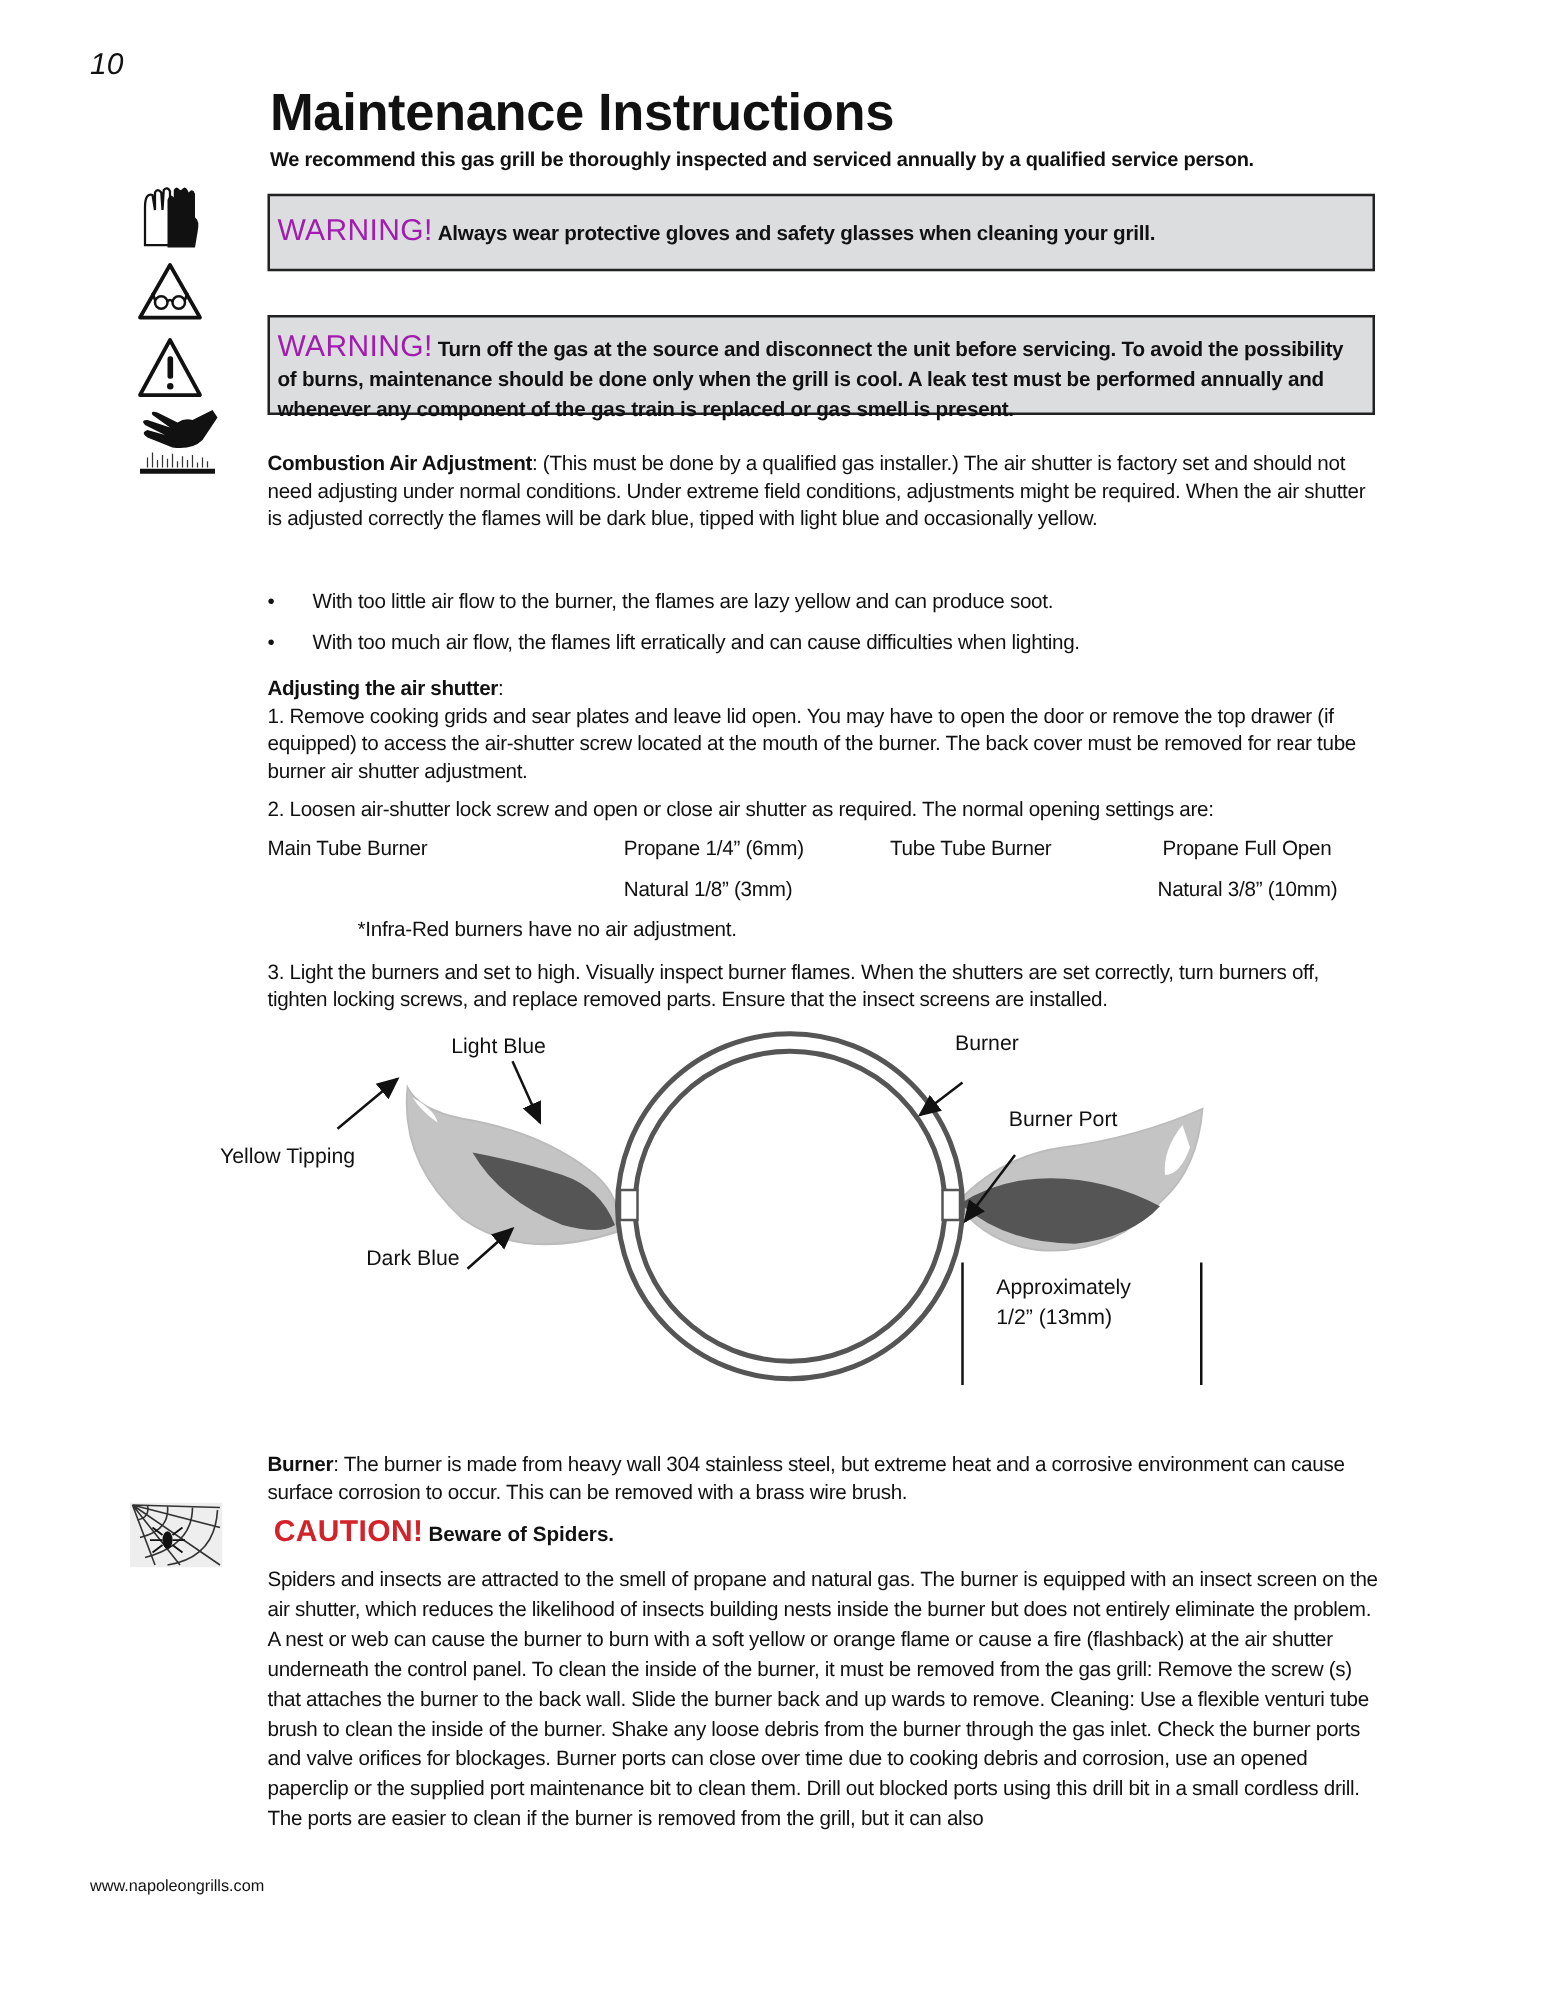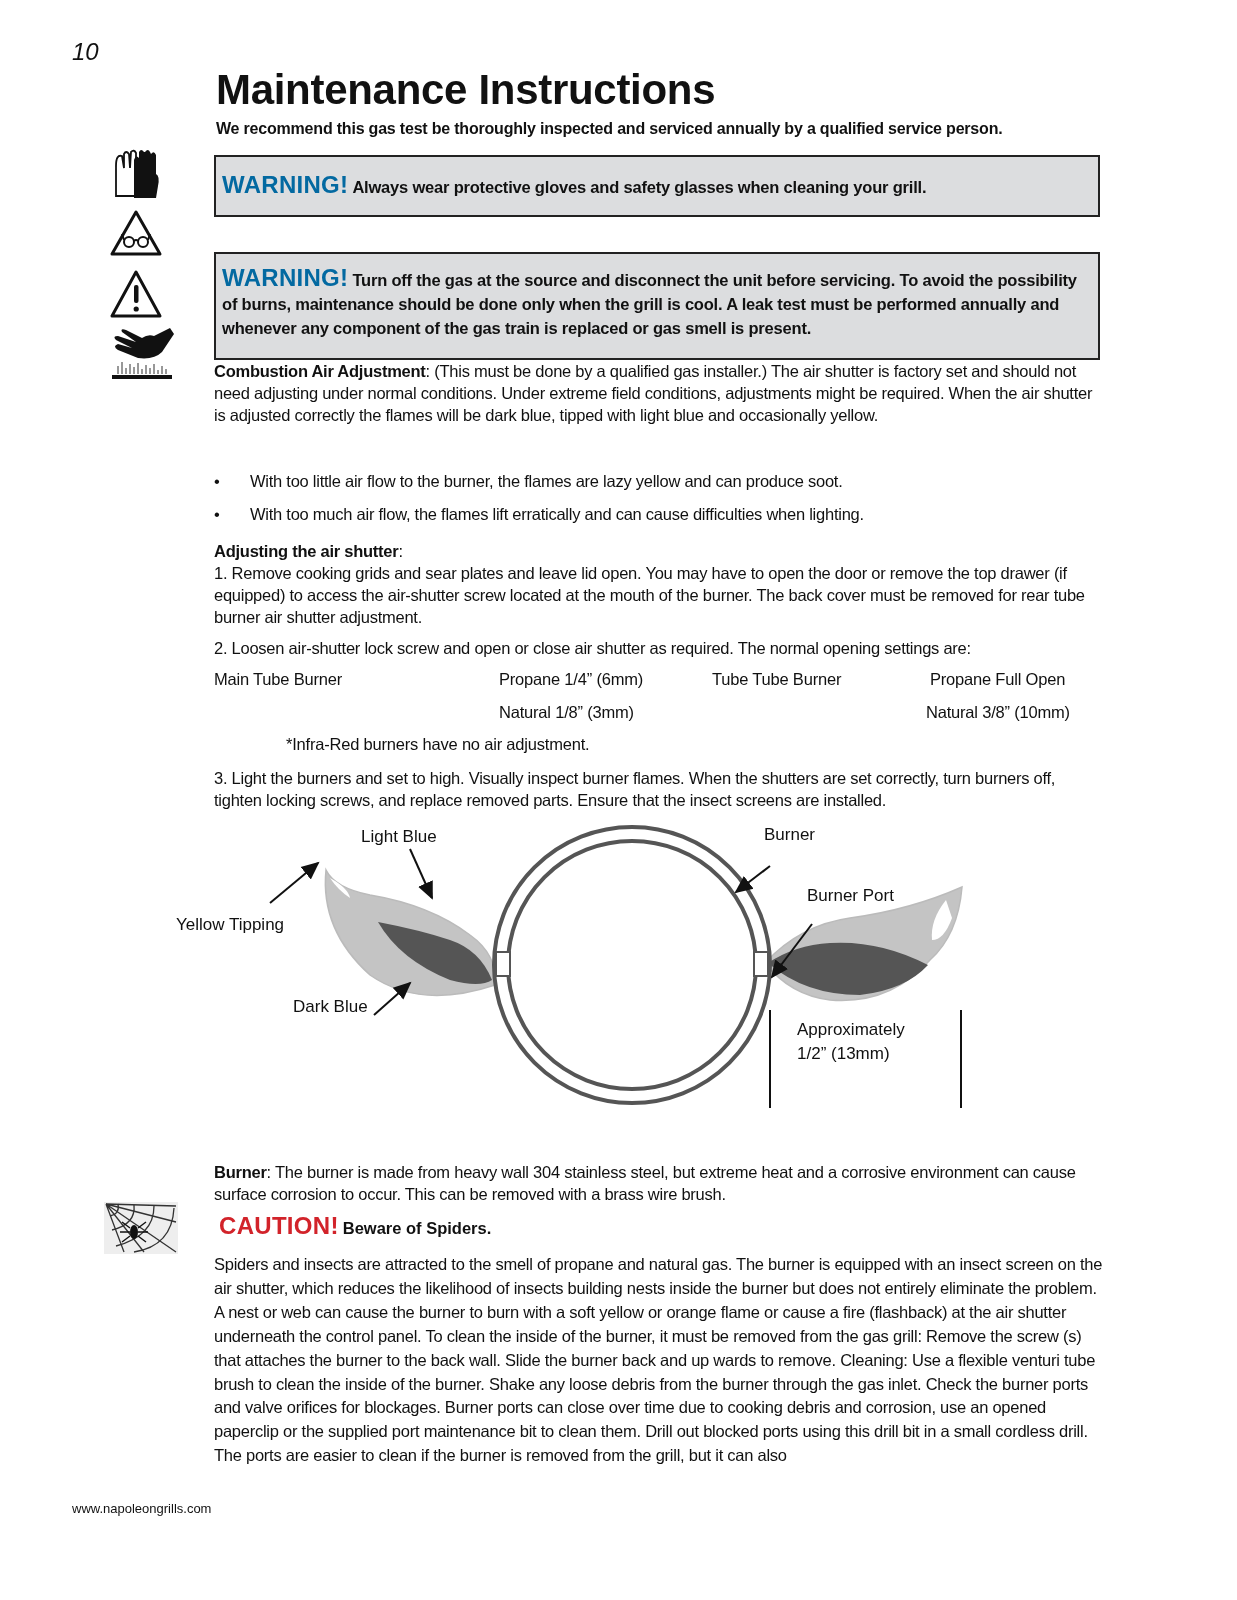--- a/index.html
+++ b/index.html
@@ -10,41 +10,41 @@
     .abs { position: absolute; }
     .page-number { left: 72px; top: 38px; font-size: 24px; font-style: italic; }
     .title { left: 216px; top: 66px; font-size: 42px; font-weight: bold; letter-spacing: -0.3px; }
     .subtitle { left: 216px; top: 120px; font-size: 16px; font-weight: bold; letter-spacing: -0.2px; }
     .warn-box {
       position: absolute; left: 214px; width: 886px;
       background: #dcdddf; border: 2px solid #222; box-sizing: border-box;
       padding: 10px 6px; font-size: 16.5px; font-weight: bold; line-height: 24px;
       letter-spacing: -0.2px;
     }
-    .warn-label { color: #0369a1; font-size: 24px; font-weight: bold; margin-right: 4px; letter-spacing: 0.3px; }
+    .warn-label { color: #a21caf; font-size: 24px; font-weight: normal; margin-right: 4px; letter-spacing: 0.3px; }
     .warn1 { top: 155px; height: 62px; padding-top: 16px; }
-    .warn2 { top: 252px; height: 108px; padding-top: 12px; }
+    .warn2 { top: 252px; height: 80px; padding-top: 12px; }
     .para { position: absolute; left: 214px; width: 890px; font-size: 16.5px; line-height: 22px; letter-spacing: -0.25px; }
     .para b { font-weight: bold; }
     .bullet { position: absolute; left: 214px; font-size: 16.5px; letter-spacing: -0.25px; }
     .bullet .dot { position: absolute; left: 0; }
     .bullet .txt { position: absolute; left: 36px; white-space: nowrap; }
     .cell { position: absolute; font-size: 16.5px; white-space: nowrap; letter-spacing: -0.2px; }
     .diag-label { position: absolute; font-size: 17px; white-space: nowrap; }
     .caution-label { color: #d2232a; font-size: 24px; font-weight: bold; letter-spacing: 0.3px; }
     .caution-text { font-size: 16.5px; font-weight: bold; margin-left: 4px; }
     .footer { left: 72px; top: 1501px; font-size: 13px; }
     .side-icon { position: absolute; left: 108px; }
   </style>
 </head>
 <body>
 
 <div class="abs page-number">10</div>
 <div class="abs title">Maintenance Instructions</div>
-<div class="abs subtitle">We recommend this gas test be thoroughly inspected and serviced annually by a qualified service person.</div>
+<div class="abs subtitle">We recommend this gas grill be thoroughly inspected and serviced annually by a qualified service person.</div>
 
 <div class="side-icon" style="top:146px;">
   <svg width="56" height="56" viewBox="0 0 56 56">
     <path d="M8 50 L8 20 Q8 8 14 10 L16 22 L16 8 Q18 4 21 8 L22 22 L23 6 Q26 3 28 7 L28 50 Z" fill="#fff" stroke="#111" stroke-width="1.8"></path>
     <path d="M26 52 L26 14 Q28 8 31 12 L31 6 Q33 2 36 6 L37 6 Q40 2 42 6 L43 8 Q46 4 48 9 L48 28 Q52 30 50 40 L48 52 Z" fill="#111"></path>
   </svg>
 </div>
 <div class="side-icon" style="top:208px;">
   <svg width="56" height="50" viewBox="0 0 56 50">
     <path d="M28 4 L52 46 L4 46 Z" fill="#fff" stroke="#111" stroke-width="3" stroke-linejoin="round"></path>

